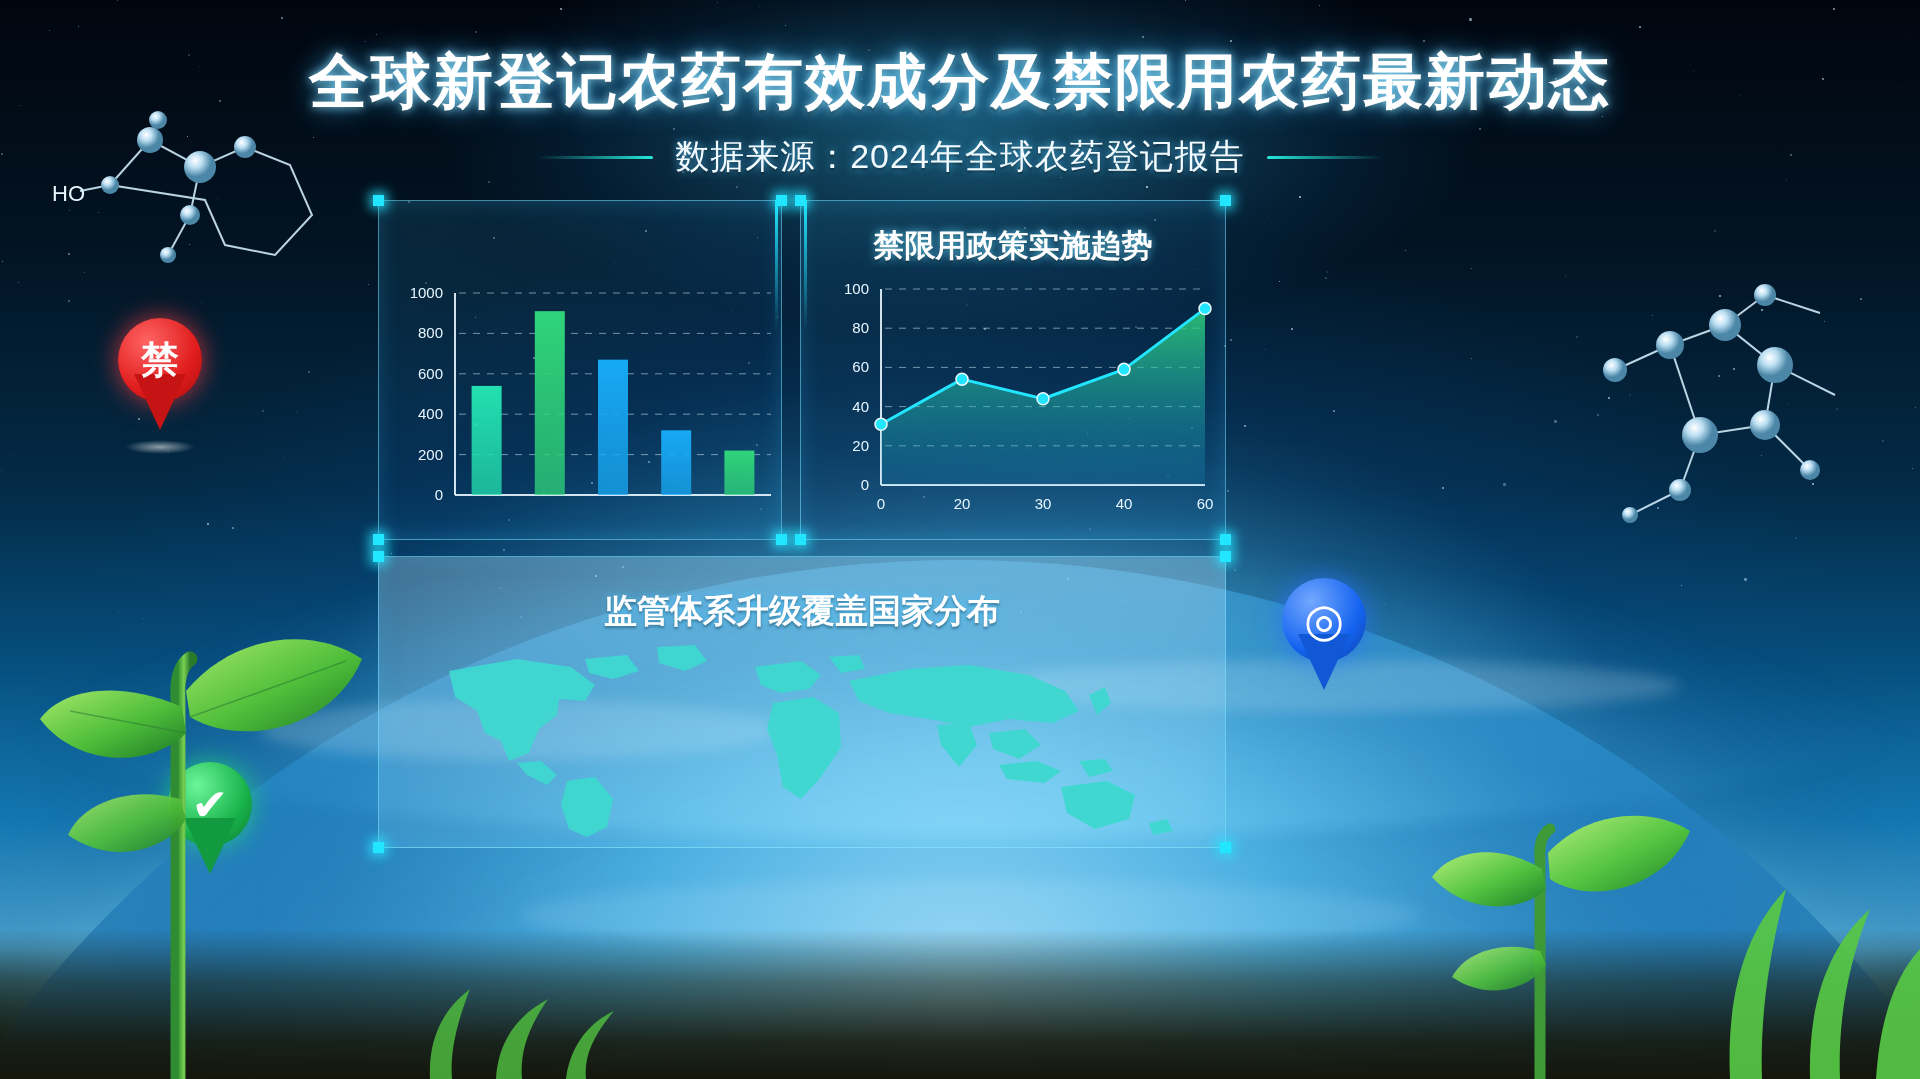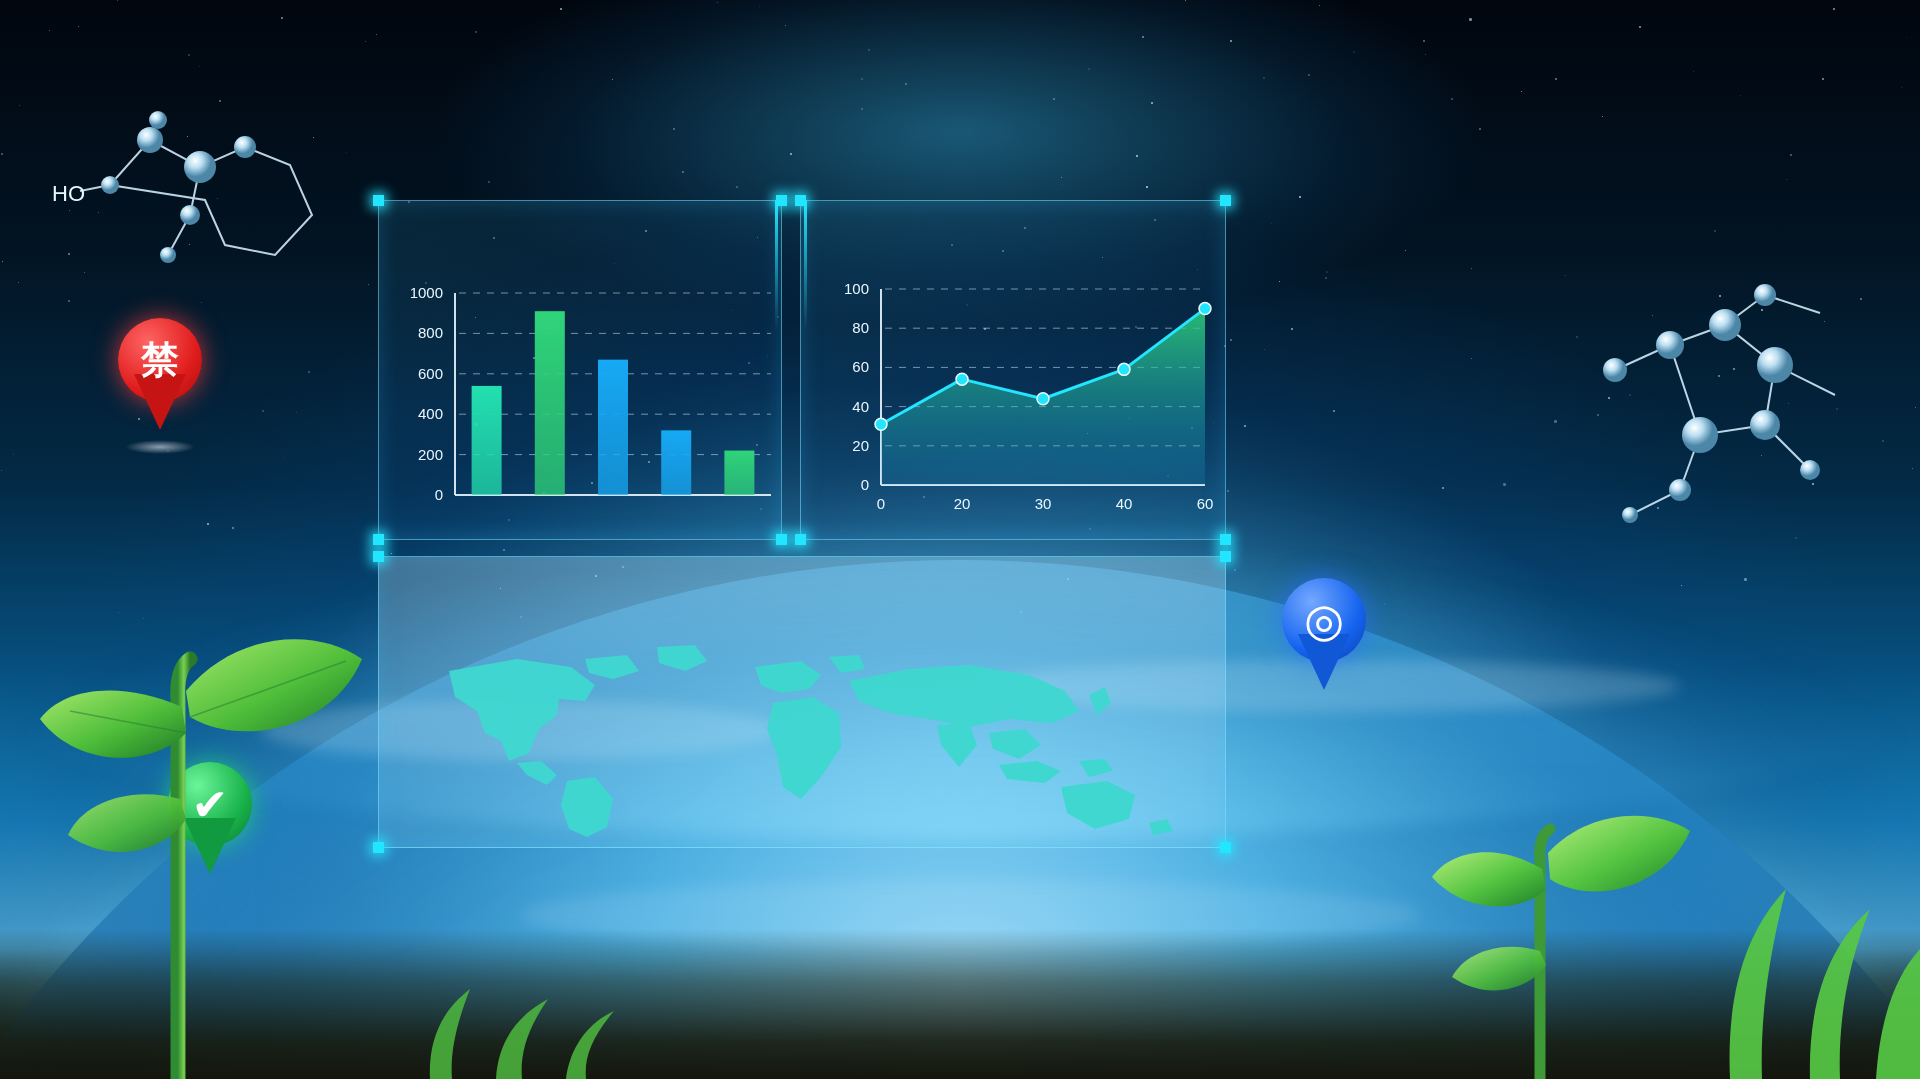--- a/index.html
+++ b/index.html
@@ -310,20 +310,26 @@
       <circle cx="205" cy="150" r="15" fill="url(#ball2)"></circle>
       <circle cx="140" cy="160" r="18" fill="url(#ball2)"></circle>
       <circle cx="205" cy="20" r="11" fill="url(#ball2)"></circle>
       <circle cx="55" cy="95" r="12" fill="url(#ball2)"></circle>
       <circle cx="120" cy="215" r="11" fill="url(#ball2)"></circle>
       <circle cx="250" cy="195" r="10" fill="url(#ball2)"></circle>
       <circle cx="70" cy="240" r="8" fill="url(#ball2)"></circle>
     </g>
   </svg>
 
+  <div class="title">全球新登记农药有效成分及禁限用农药最新动态</div>
+  <div class="subwrap">
+    <div class="subline"></div>
+    <div class="subtitle">数据来源：2024年全球农药登记报告</div>
+    <div class="subline r"></div>
+  </div>
 
   <div class="panel" style="left:378px;top:200px;width:402px;height:338px;">
     <span class="corner c-tl"></span>
     <span class="corner c-tr"></span>
     <span class="corner c-bl"></span>
     <span class="corner c-br"></span>
     <svg id="barSvg" style="position:absolute;left:0;top:76px;" width="402" height="250" viewBox="0 0 402 250">
         <text x="64" y="223" text-anchor="end" class="tick">0</text>
         <line x1="80" y1="177.6" x2="392" y2="177.6" stroke="#cfe8f5" stroke-width="1" stroke-dasharray="7 7" opacity="0.55"></line>
         <text x="64" y="182.6" text-anchor="end" class="tick">200</text>
@@ -373,20 +379,21 @@
         </defs>
         <rect x="345.40000000000003" y="173.56" width="30" height="44.44" fill="url(#bg4)"></rect>
       </svg>
   </div>
 
   <div class="panel" style="left:800px;top:200px;width:424px;height:338px;">
     <span class="corner c-tl"></span>
     <span class="corner c-tr"></span>
     <span class="corner c-bl"></span>
     <span class="corner c-br"></span>
+    <div class="ptitle">禁限用政策实施趋势</div>
     <svg id="lineSvg" style="position:absolute;left:0;top:72px;" width="424" height="258" viewBox="0 0 424 258">
         <text x="68" y="217" text-anchor="end" class="tick">0</text>
         <line x1="84" y1="172.8" x2="404" y2="172.8" stroke="#cfe8f5" stroke-width="1" stroke-dasharray="7 7" opacity="0.55"></line>
         <text x="68" y="177.8" text-anchor="end" class="tick">20</text>
         <line x1="84" y1="133.6" x2="404" y2="133.6" stroke="#cfe8f5" stroke-width="1" stroke-dasharray="7 7" opacity="0.55"></line>
         <text x="68" y="138.6" text-anchor="end" class="tick">40</text>
         <line x1="84" y1="94.4" x2="404" y2="94.4" stroke="#cfe8f5" stroke-width="1" stroke-dasharray="7 7" opacity="0.55"></line>
         <text x="68" y="99.4" text-anchor="end" class="tick">60</text>
         <line x1="84" y1="55.19999999999999" x2="404" y2="55.19999999999999" stroke="#cfe8f5" stroke-width="1" stroke-dasharray="7 7" opacity="0.55"></line>
         <text x="68" y="60.19999999999999" text-anchor="end" class="tick">80</text>
@@ -413,20 +420,21 @@
         <text x="323" y="236" text-anchor="middle" class="tick">40</text>
         <text x="404" y="236" text-anchor="middle" class="tick">60</text>
       </svg>
   </div>
 
   <div class="panel" style="left:378px;top:556px;width:846px;height:290px;background:linear-gradient(180deg,rgba(210,240,255,.30),rgba(140,215,245,.18));">
     <span class="corner c-tl"></span>
     <span class="corner c-tr"></span>
     <span class="corner c-bl"></span>
     <span class="corner c-br"></span>
+    <div class="mapTitle">监管体系升级覆盖国家分布</div>
 
     <svg style="position:absolute;left:10px;top:84px;" width="826" height="196" viewBox="0 0 826 196">
       <g fill="#3fd8d0" opacity=".95">
 
         <path d="M60 30 L128 18 L182 26 L206 44 L196 60 L170 58 L168 74 L150 88 L140 112 L120 120 L112 100 L96 92 L88 70 L66 56 Z"></path>
         <path d="M196 18 L238 14 L250 30 L224 38 L200 32 Z"></path>
 
         <path d="M128 122 L152 120 L168 134 L158 144 L138 134 Z"></path>
 
         <path d="M178 140 L206 136 L224 158 L218 186 L198 196 L180 188 L172 164 Z"></path>

